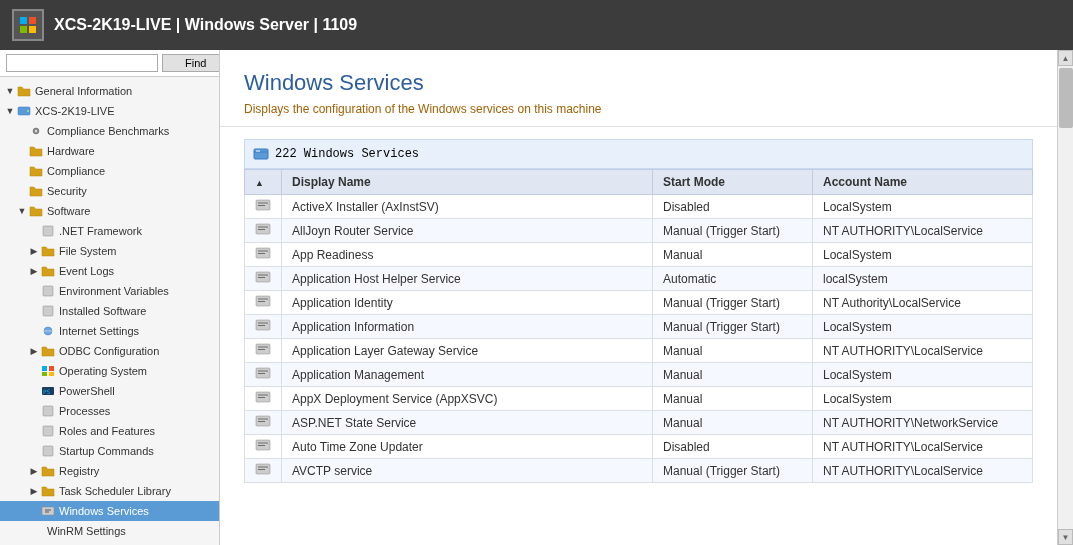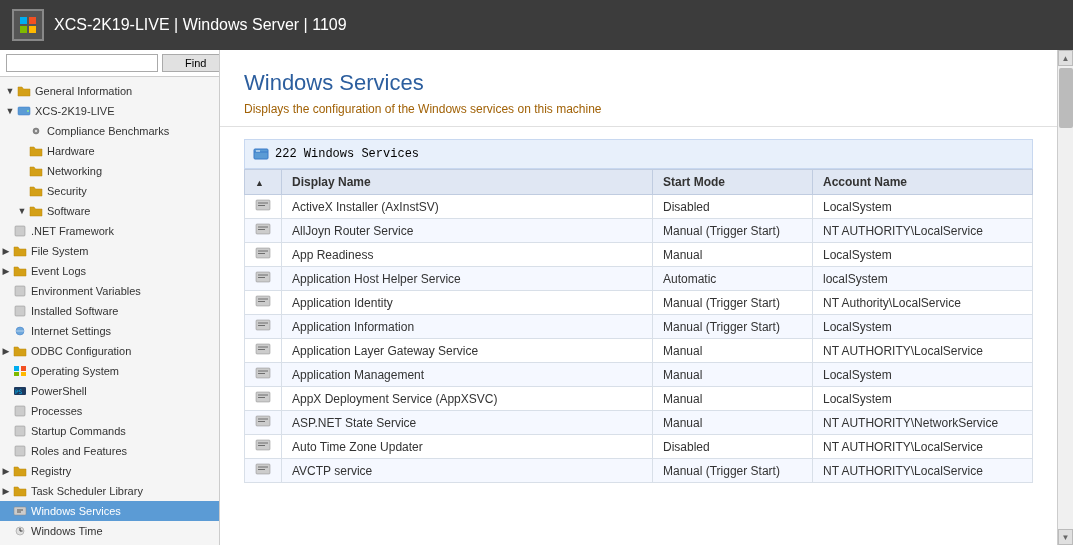--- a/index.html
+++ b/index.html
@@ -2,37 +2,37 @@
 <html><head>
   <meta charset="utf-8">
   <style>
     * { box-sizing: border-box; margin: 0; padding: 0; }
     body { font-family: 'Segoe UI', Tahoma, sans-serif; font-size: 12px; background: #f0f0f0; display: flex; flex-direction: column; height: 545px; width: 1073px; overflow: hidden; }
 
     
     .header { background: #3c3c3c; color: #fff; display: flex; align-items: center; padding: 0 12px; height: 50px; flex-shrink: 0; }
     .header-icon { width: 32px; height: 32px; background: #555; border: 2px solid #888; display: flex; align-items: center; justify-content: center; margin-right: 10px; flex-shrink: 0; }
     .header-icon svg { width: 18px; height: 18px; }
-    .header-title { font-size: 16px; font-weight: 400; color: #fff; }
+    .header-title { font-size: 16px; font-weight: 700; color: #fff; }
 
     
     .layout { display: flex; flex: 1; overflow: hidden; }
 
     
     .sidebar { width: 220px; background: #f5f5f5; border-right: 1px solid #ccc; overflow-y: auto; flex-shrink: 0; display: flex; flex-direction: column; }
     .search-bar { display: flex; padding: 4px 6px; border-bottom: 1px solid #ccc; background: #fff; }
     .search-input { flex: 1; border: 1px solid #aaa; padding: 2px 4px; font-size: 11px; }
     .find-btn { margin-left: 4px; padding: 2px 22px; background: #e1e1e1; border: 1px solid #aaa; font-size: 11px; cursor: pointer; }
     .tree { padding: 4px 0; flex: 1; }
     .tree-item { display: flex; align-items: center; padding: 2px 0; cursor: pointer; user-select: none; white-space: nowrap; }
     .tree-item.selected { background: #5b9bd5; color: #fff; }
     .tree-item.selected span { color: #fff; }
     .indent-0 { padding-left: 4px; }
     .indent-1 { padding-left: 16px; align-items: center; }
-    .indent-2 { }
+    .indent-2 { padding-left: 28px; }
     .tree-expand { width: 12px; height: 12px; display: inline-flex; align-items: center; justify-content: center; font-size: 9px; color: #444; flex-shrink: 0; }
     .tree-icon { width: 16px; height: 16px; display: inline-flex; align-items: center; justify-content: center; flex-shrink: 0; margin-right: 3px; }
     .item-label { font-size: 11px; color: #333; }
 
     
     .main { flex: 1; background: #fff; overflow-y: auto; display: flex; flex-direction: column; }
     .page-header { padding: 20px 24px 10px; border-bottom: 1px solid #e0e0e0; }
     .page-title { font-size: 22px; font-weight: 400; color: #2c5e9e; margin-bottom: 6px; }
     .page-desc { font-size: 12px; color: #a16207; }
     .content-area { padding: 12px 24px; flex: 1; }
@@ -120,21 +120,21 @@
           </span>
           <span class="item-label">Hardware</span>
         </div>
         <div class="tree-item indent-1">
           <span class="tree-expand"></span>
           <span class="tree-icon">
             <svg width="14" height="12" viewBox="0 0 14 12">
               <path d="M1 2h4l1.5 2H13v7H1z" fill="#d4a017" stroke="#b8860b" stroke-width="0.5"></path>
             </svg>
           </span>
-          <span class="item-label">Networking</span>
+          <span class="item-label">Compliance</span>
         </div>
         <div class="tree-item indent-1">
           <span class="tree-expand"></span>
           <span class="tree-icon">
             <svg width="14" height="12" viewBox="0 0 14 12">
               <path d="M1 2h4l1.5 2H13v7H1z" fill="#d4a017" stroke="#b8860b" stroke-width="0.5"></path>
             </svg>
           </span>
           <span class="item-label">Security</span>
         </div>
@@ -242,30 +242,30 @@
           </span>
           <span class="item-label">Processes</span>
         </div>
         <div class="tree-item indent-2">
           <span class="tree-expand"></span>
           <span class="tree-icon">
             <svg width="14" height="12" viewBox="0 0 14 12">
               <rect x="2" y="1" width="10" height="10" rx="1" fill="#ccc" stroke="#888" stroke-width="0.5"></rect>
             </svg>
           </span>
+          <span class="item-label">Roles and Features</span>
+        </div>
+        <div class="tree-item indent-2">
+          <span class="tree-expand"></span>
+          <span class="tree-icon">
+            <svg width="14" height="12" viewBox="0 0 14 12">
+              <rect x="2" y="1" width="10" height="10" rx="1" fill="#ccc" stroke="#888" stroke-width="0.5"></rect>
+            </svg>
+          </span>
           <span class="item-label">Startup Commands</span>
-        </div>
-        <div class="tree-item indent-2">
-          <span class="tree-expand"></span>
-          <span class="tree-icon">
-            <svg width="14" height="12" viewBox="0 0 14 12">
-              <rect x="2" y="1" width="10" height="10" rx="1" fill="#ccc" stroke="#888" stroke-width="0.5"></rect>
-            </svg>
-          </span>
-          <span class="item-label">Roles and Features</span>
         </div>
         <div class="tree-item indent-2">
           <span class="tree-expand">▶</span>
           <span class="tree-icon">
             <svg width="14" height="12" viewBox="0 0 14 12">
               <path d="M1 2h4l1.5 2H13v7H1z" fill="#d4a017" stroke="#b8860b" stroke-width="0.5"></path>
             </svg>
           </span>
           <span class="item-label">Registry</span>
         </div>
@@ -281,31 +281,20 @@
         <div class="tree-item indent-2 selected">
           <span class="tree-expand"></span>
           <span class="tree-icon">
             <svg width="14" height="12" viewBox="0 0 14 12">
               <rect x="1" y="2" width="12" height="8" rx="1" fill="#ccc" stroke="#888" stroke-width="0.5"></rect>
               <line x1="4" y1="5" x2="10" y2="5" stroke="#555" stroke-width="1"></line>
               <line x1="4" y1="7" x2="8" y2="7" stroke="#555" stroke-width="1"></line>
             </svg>
           </span>
           <span class="item-label">Windows Services</span>
-        </div>
-        <div class="tree-item indent-2">
-          <span class="tree-expand"></span>
-          <span class="tree-icon">
-            <svg width="14" height="12" viewBox="0 0 14 12">
-              <circle cx="7" cy="6" r="4" fill="#e0e0e0" stroke="#888" stroke-width="0.5"></circle>
-              <line x1="7" y1="6" x2="7" y2="3" stroke="#333" stroke-width="1"></line>
-              <line x1="7" y1="6" x2="9.5" y2="6" stroke="#333" stroke-width="1"></line>
-            </svg>
-          </span>
-          <span class="item-label">Windows Time</span>
         </div>
         <div class="tree-item indent-2">
           <span class="tree-icon"></span>
           <span class="item-label">WinRM Settings</span>
         </div>
       </div>
   </div>
 
   <div class="main">
     <div class="page-header">

